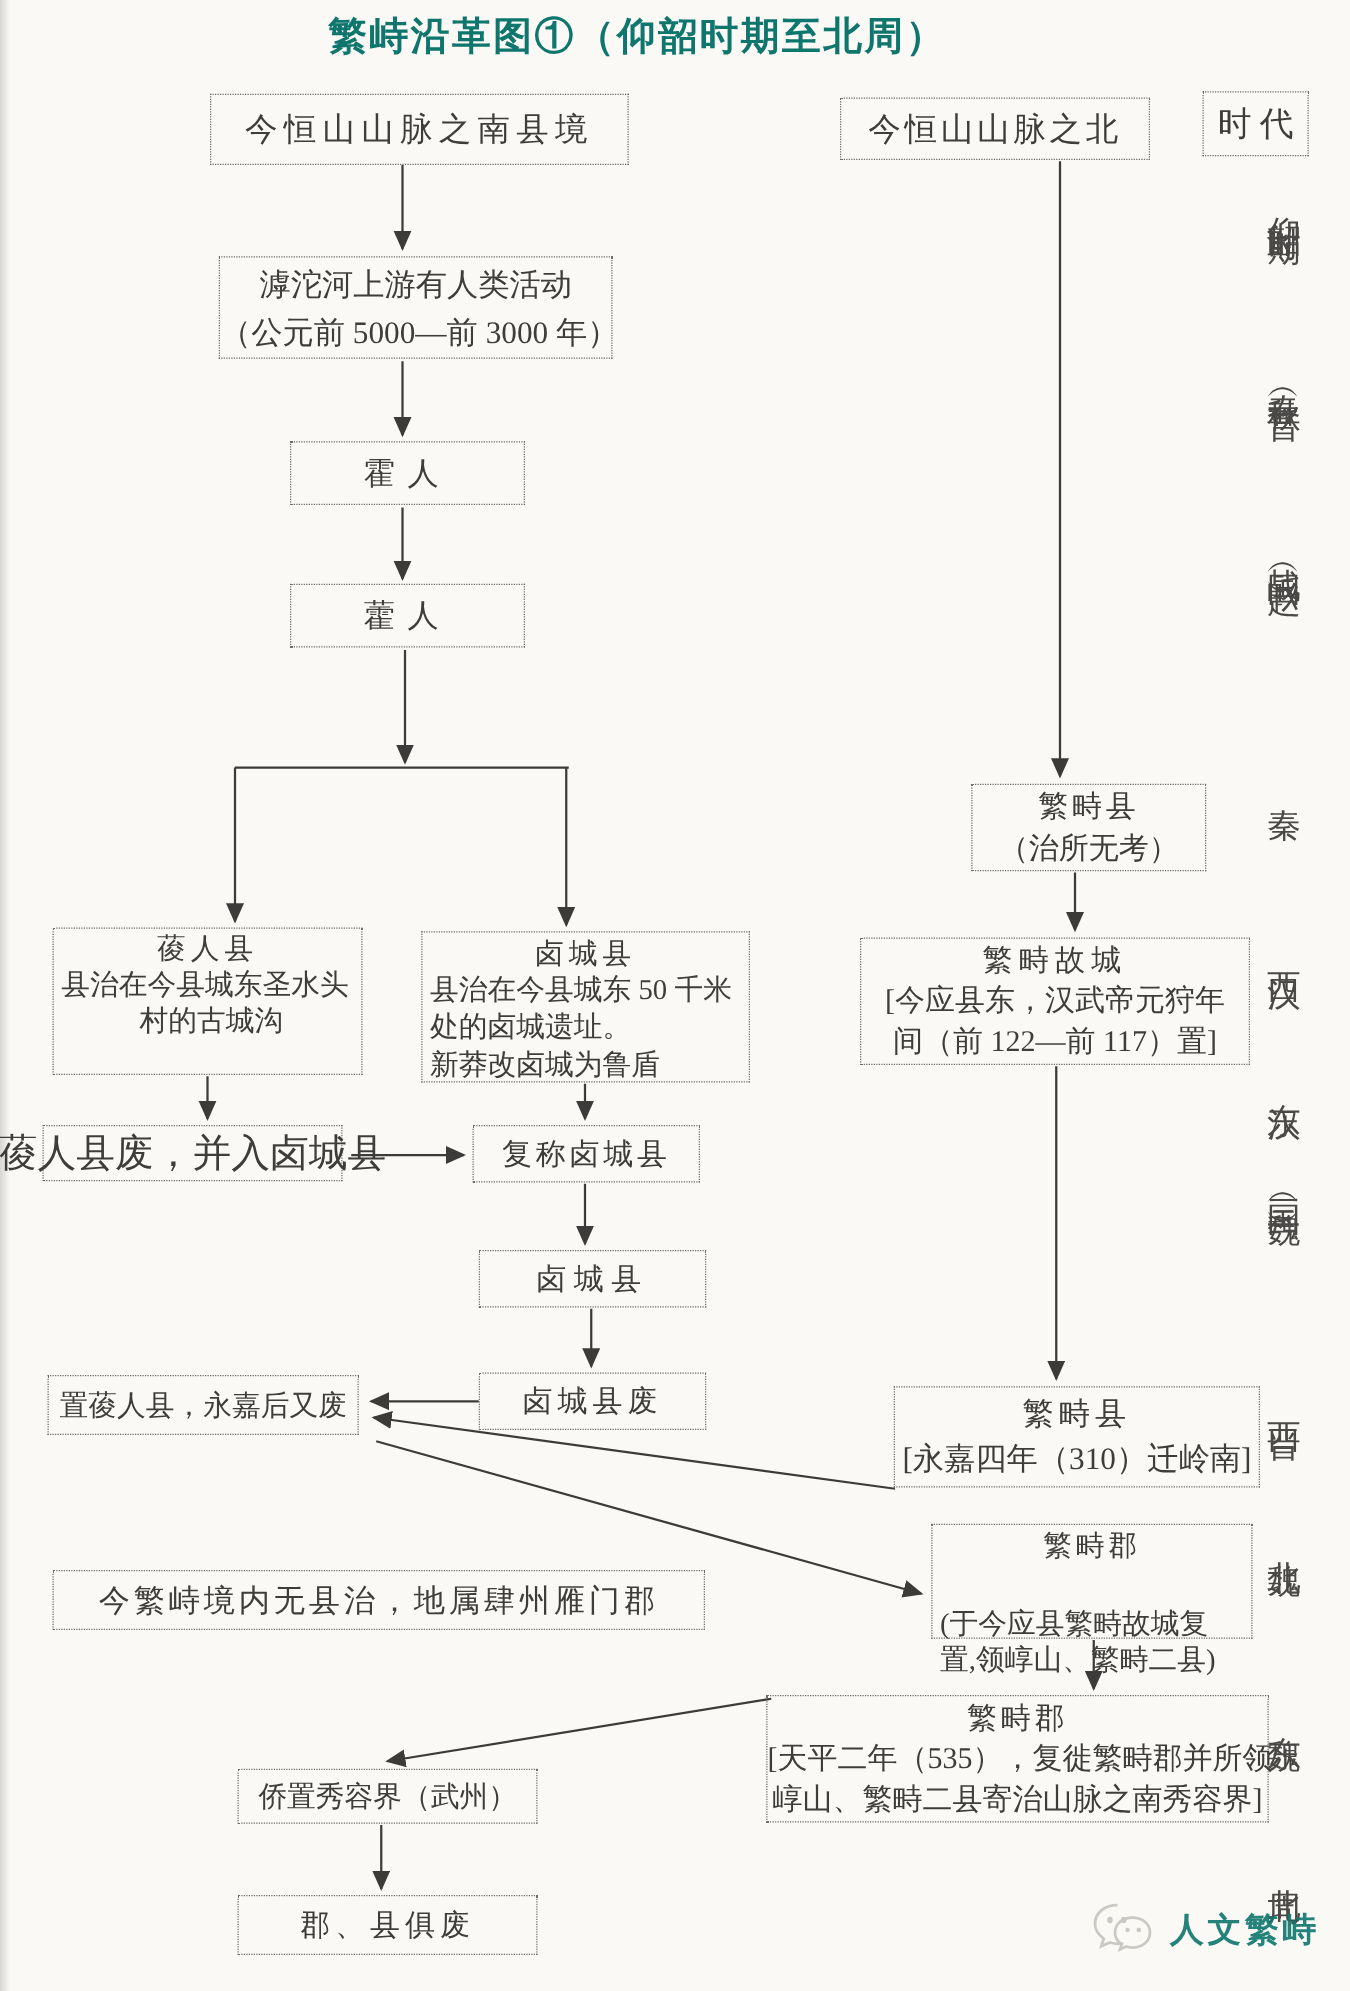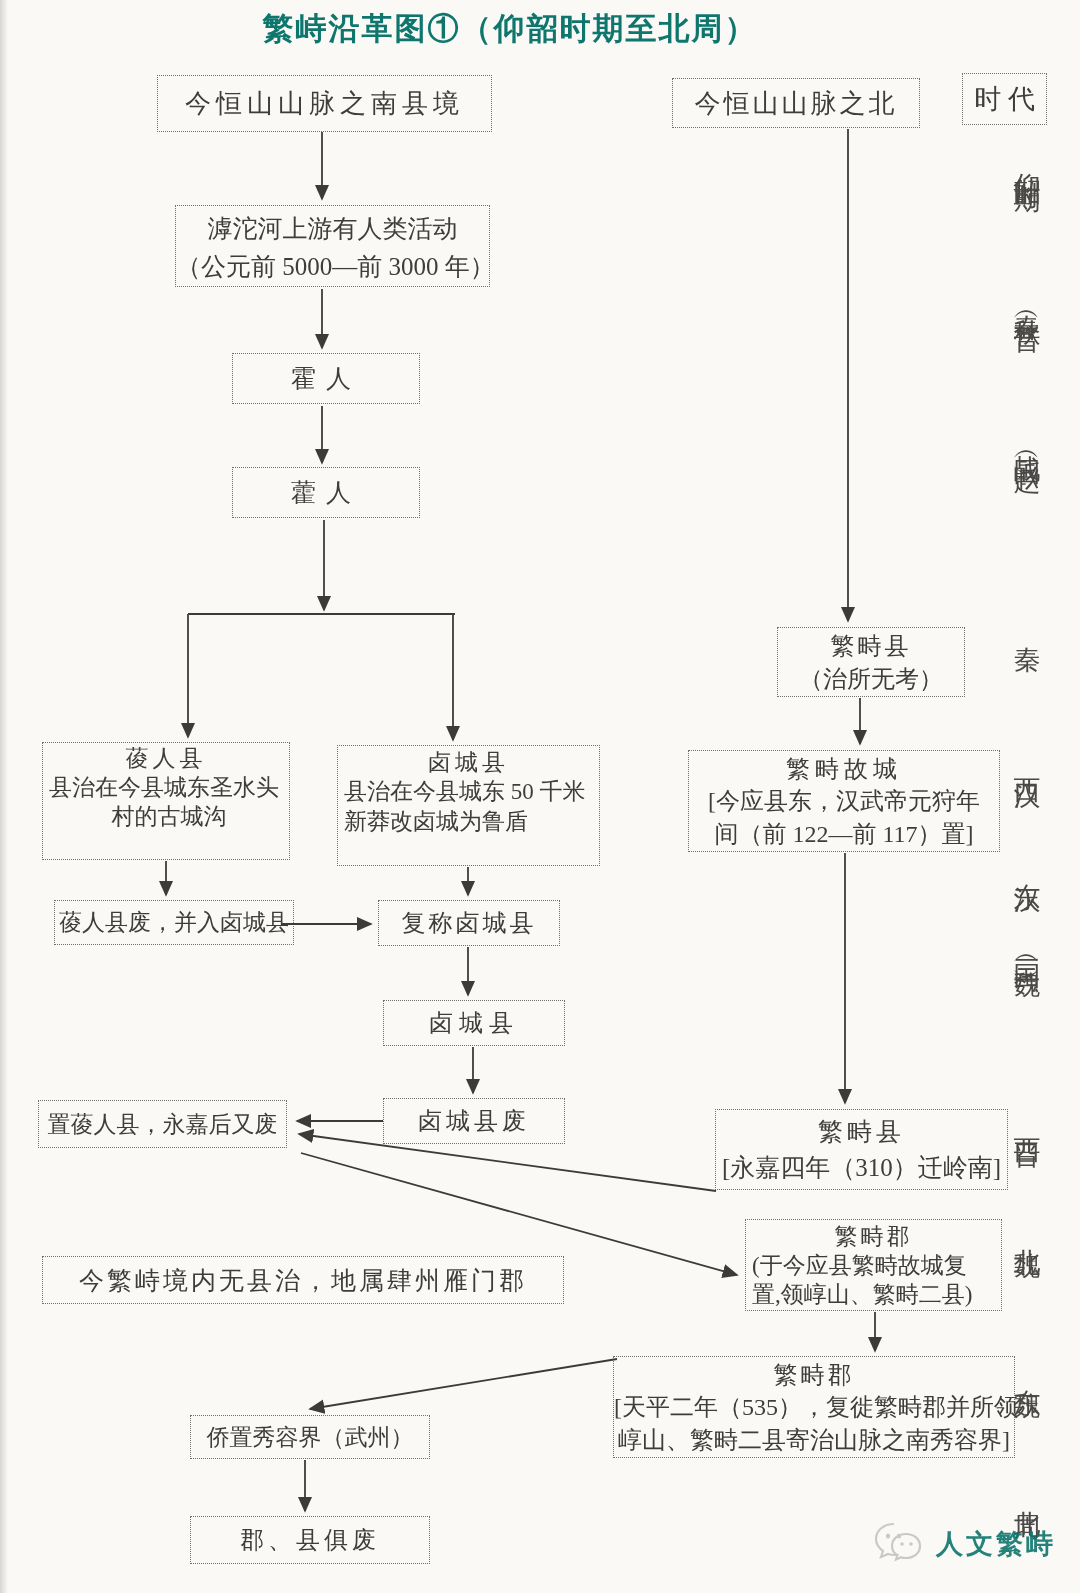--- a/index.html
+++ b/index.html
@@ -42,21 +42,21 @@
   }
   svg.overlay{position:absolute;left:0;top:0;}
 </style>
 </head>
 <body>
 
 <div id="page-edge"></div>
 
 <div id="diagram-title">繁峙沿革图①（仰韶时期至北周）</div>
 
-<div class="box flexc" style="left:157px;top:75px;width:335px;height:57px;font-size:26px;letter-spacing:5px;">
+<div class="box flexc" style="left:168px;top:75px;width:335px;height:57px;font-size:26px;letter-spacing:5px;">
   <span class="bl">今恒山山脉之南县境</span>
 </div>
 <div class="box flexc" style="left:672px;top:78px;width:248px;height:50px;font-size:26px;letter-spacing:3px;">
   <span class="bl">今恒山山脉之北</span>
 </div>
 <div class="box flexc" style="left:962px;top:73px;width:85px;height:52px;font-size:27px;">
   <span class="bl">时 代</span>
 </div>
 
 <div class="era-label" style="top:152px;">仰韶时期</div>
@@ -86,24 +86,25 @@
 
 <div class="box" style="left:42px;top:742px;width:248px;height:118px;font-size:23px;padding-top:2px;">
   <div class="bl c" style="line-height:28px;letter-spacing:4px;">葰人县</div>
   <div class="bl l" style="line-height:29px;">县治在今县城东圣水头</div>
   <div class="bl l" style="line-height:29px;text-align:center;">村的古城沟</div>
 </div>
 
 <div class="box" style="left:337px;top:745px;width:263px;height:121px;font-size:23px;padding-top:3px;">
   <div class="bl c" style="line-height:28px;letter-spacing:4px;">卤城县</div>
   <div class="bl l" style="line-height:30px;">县治在今县城东 50 千米</div>
+  <div class="bl l" style="line-height:30px;">处的卤城遗址。</div>
   <div class="bl l" style="line-height:30px;">新莽改卤城为鲁盾</div>
 </div>
 
-<div class="box flexc" style="left:34px;top:900px;width:240px;height:45px;font-size:23px;margin-left:20px;">
+<div class="box flexc" style="left:34px;top:900px;width:240px;height:45px;font-size:31px;">
   <span class="bl">葰人县废，并入卤城县</span>
 </div>
 
 <div class="box flexc" style="left:378px;top:900px;width:182px;height:46px;font-size:24px;letter-spacing:3px;">
   <span class="bl">复称卤城县</span>
 </div>
 
 <div class="box flexc" style="left:383px;top:1000px;width:182px;height:46px;font-size:24px;letter-spacing:6px;">
   <span class="bl">卤城县</span>
 </div>
@@ -139,21 +140,21 @@
   <div class="bl c" style="line-height:33px;">间（前 122—前 117）置]</div>
 </div>
 
 <div class="box" style="left:715px;top:1109px;width:293px;height:81px;font-size:25px;padding-top:3px;">
   <div class="bl c" style="line-height:37px;letter-spacing:4px;">繁畤县</div>
   <div class="bl c" style="line-height:36px;">[永嘉四年（310）迁岭南]</div>
 </div>
 
 <div class="box" style="left:745px;top:1219px;width:257px;height:92px;font-size:23px;padding-top:2px;">
   <div class="bl c" style="line-height:29px;letter-spacing:3px;">繁畤郡</div>
-  <div class="bl l" style="line-height:29px;">(于今应县繁畤故城复</div>
+  <div class="bl l" style="line-height:29px;margin-top:33px;">(于今应县繁畤故城复</div>
   <div class="bl l" style="line-height:29px;">置,领崞山、繁畤二县)</div>
 </div>
 
 <div class="box" style="left:613px;top:1356px;width:402px;height:102px;font-size:24px;padding-top:2px;">
   <div class="bl c" style="line-height:32px;letter-spacing:3px;">繁畤郡</div>
   <div class="bl c" style="line-height:33px;">[天平二年（535），复徙繁畤郡并所领</div>
   <div class="bl c" style="line-height:33px;">崞山、繁畤二县寄治山脉之南秀容界]</div>
 </div>
 
 <svg class="overlay" width="1080" height="1593" viewBox="0 0 1080 1593">

